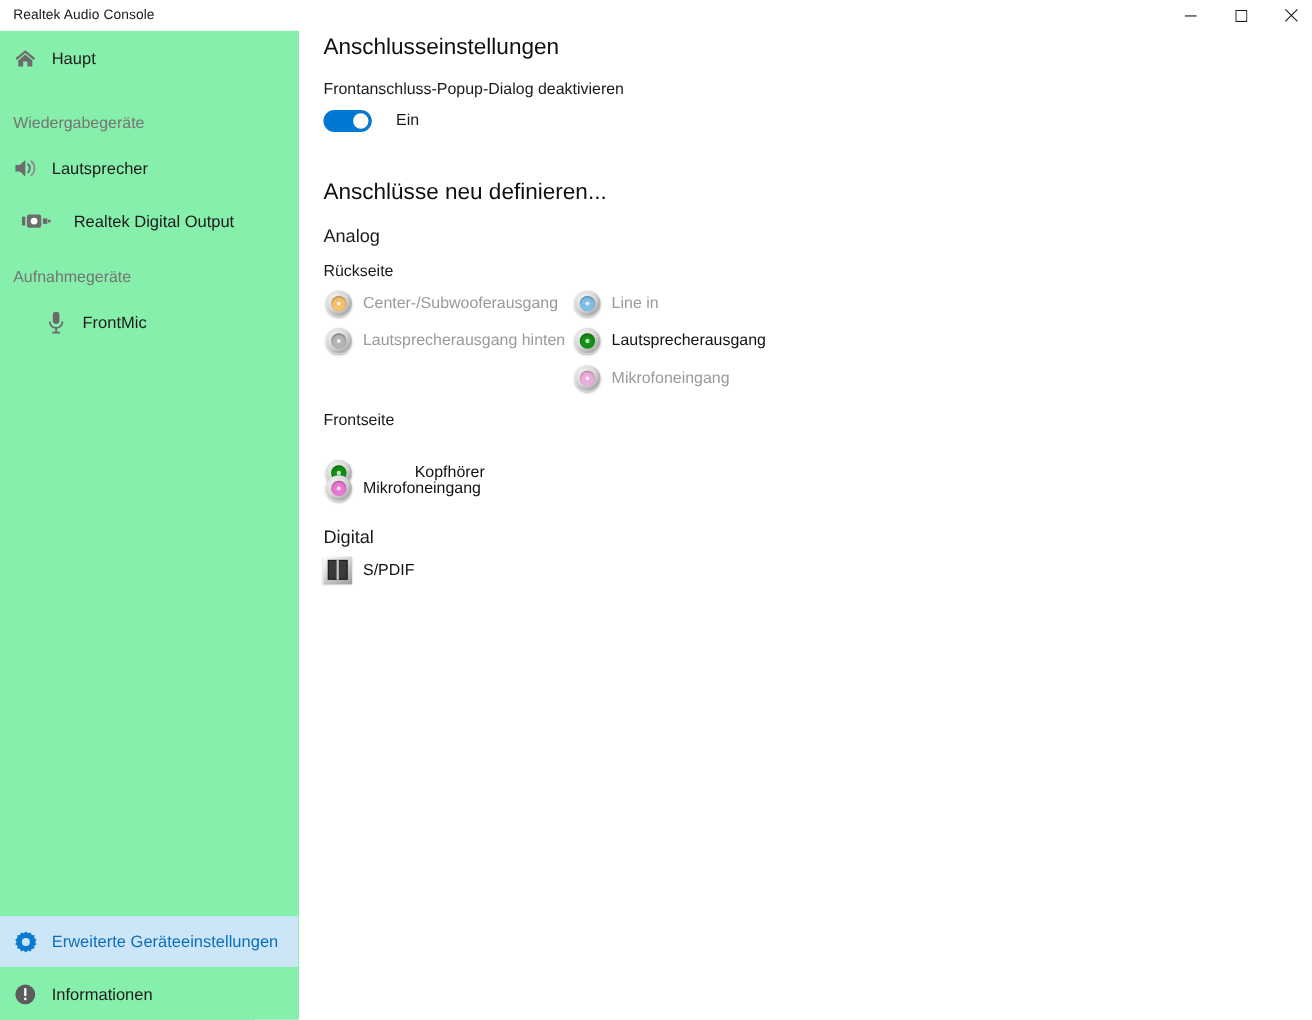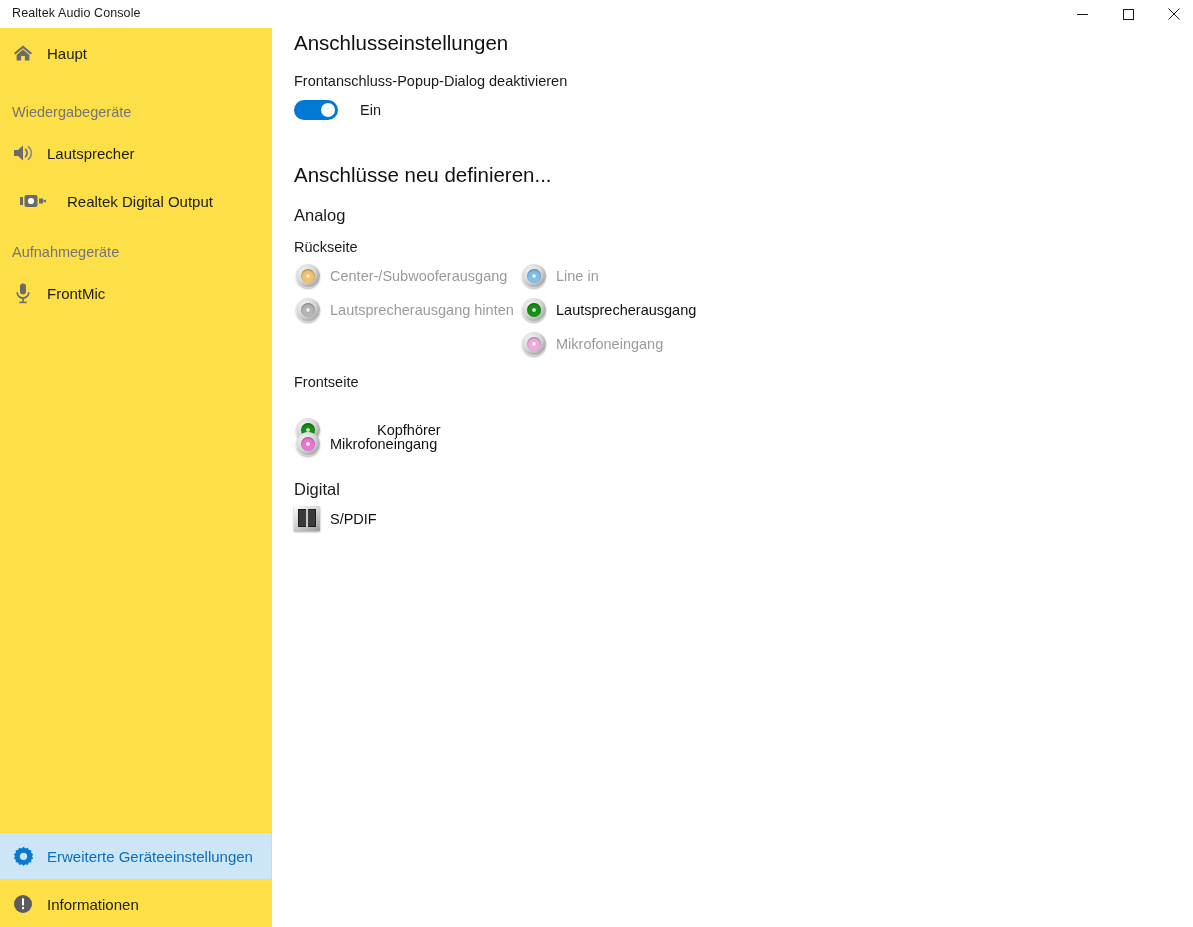--- a/index.html
+++ b/index.html
@@ -31,21 +31,21 @@
   }
   #btn-min { left: 1059px; }
   #btn-max { left: 1105px; }
   #btn-close { left: 1151px; }
   .wbtn svg { display: block; }
 
   
   #sidebar {
     position: absolute; left: 0; top: 28px;
     width: 272px; height: 899px;
-    background: #fde047;
+    background: #86efac;
   }
   .nav-item {
     position: absolute; left: 0; width: 271px; height: 46px;
     display: flex; align-items: center;
     background: transparent;
   }
   .nav-item.selected { background: #cde6f7; }
   .nav-icon {
     width: 46px; min-width: 46px;
     display: flex; align-items: center; justify-content: center;
@@ -212,21 +212,21 @@
       <rect x="4.5" y="2" width="13" height="12" rx="2" fill="#6b6b6b"></rect>
       <circle cx="11" cy="8" r="3.1" fill="#ffffff"></circle>
       <rect x="19" y="5.5" width="4" height="5" fill="#6b6b6b"></rect>
       <rect x="23.5" y="6.8" width="2.5" height="2.4" fill="#6b6b6b"></rect>
     </svg>
     <span class="nav-label">Realtek Digital Output</span>
   </div>
 
   <div class="nav-group" style="top:216px;">Aufnahmegeräte</div>
 
-  <div class="nav-item" style="top:242px;">
+  <div class="nav-item" style="top:242px;margin-left:28px;">
     <span class="nav-icon">
       <svg width="18" height="22" viewBox="0 0 18 22">
         <rect x="6" y="1.5" width="6" height="11" rx="3" fill="#6b6b6b"></rect>
         <path d="M3.2 10.3 A5.8 5.8 0 0 0 14.8 10.3" stroke="#6b6b6b" stroke-width="1.7" fill="none"></path>
         <rect x="8.2" y="16" width="1.6" height="4" fill="#6b6b6b"></rect>
         <rect x="5.4" y="19.6" width="7.2" height="1.6" fill="#6b6b6b"></rect>
       </svg>
     </span>
     <span class="nav-label">FrontMic</span>
   </div>

